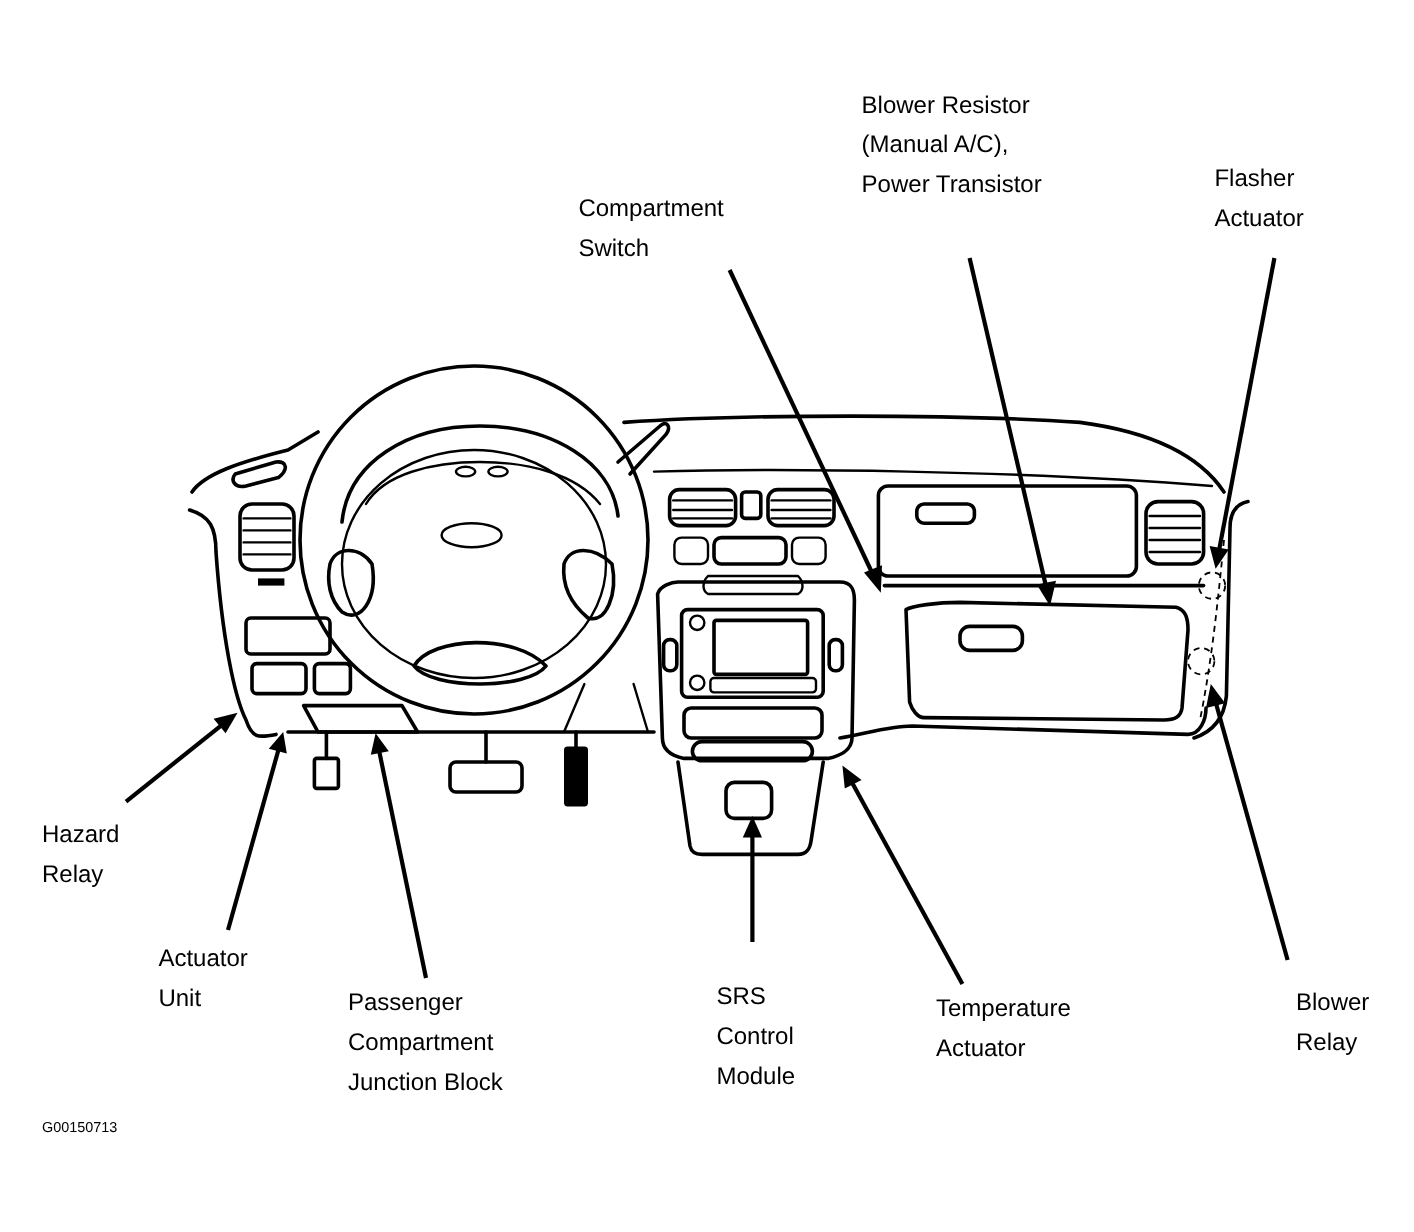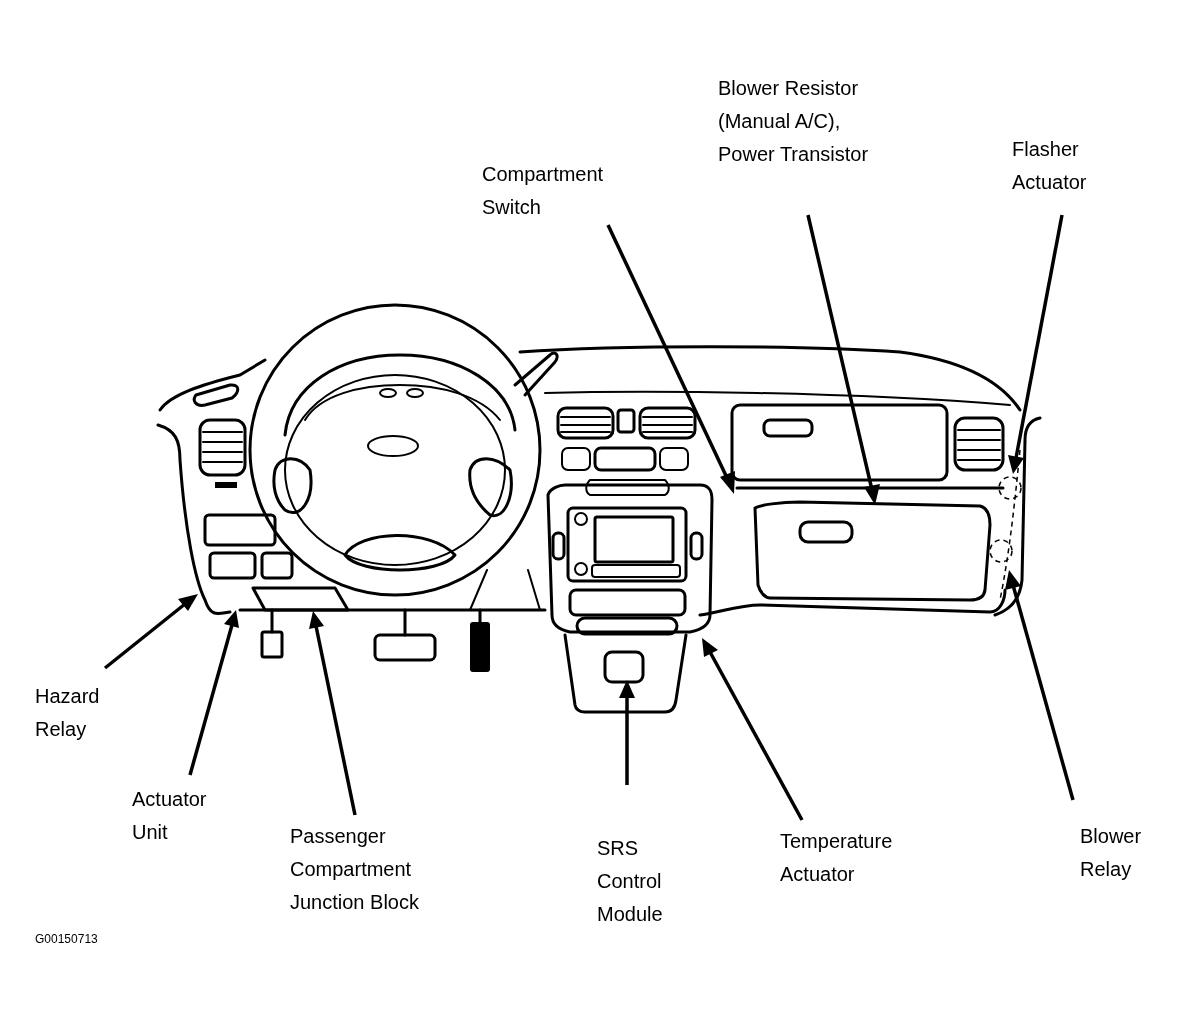--- a/index.html
+++ b/index.html
@@ -196,21 +196,21 @@
     <div>Actuator</div>
     <div>Unit</div>
   </div>
 
   <div class="label" style="left:290px; top:820px;">
     <div>Passenger</div>
     <div>Compartment</div>
     <div>Junction Block</div>
   </div>
 
-  <div class="label" style="left:597px; top:832px;">
+  <div class="label" style="left:597px; top:815px;">
     <div>SRS</div>
     <div>Control</div>
     <div>Module</div>
   </div>
 
   <div class="label" style="left:780px; top:825px;">
     <div>Temperature</div>
     <div>Actuator</div>
   </div>
 

